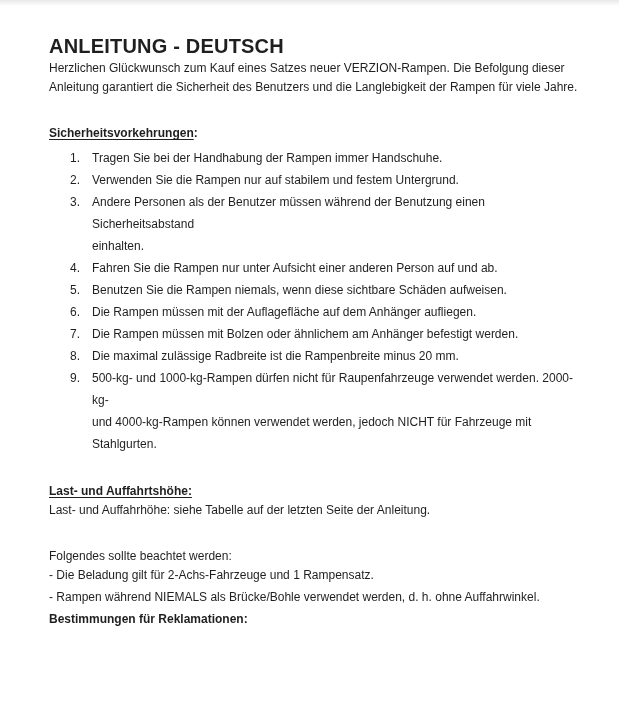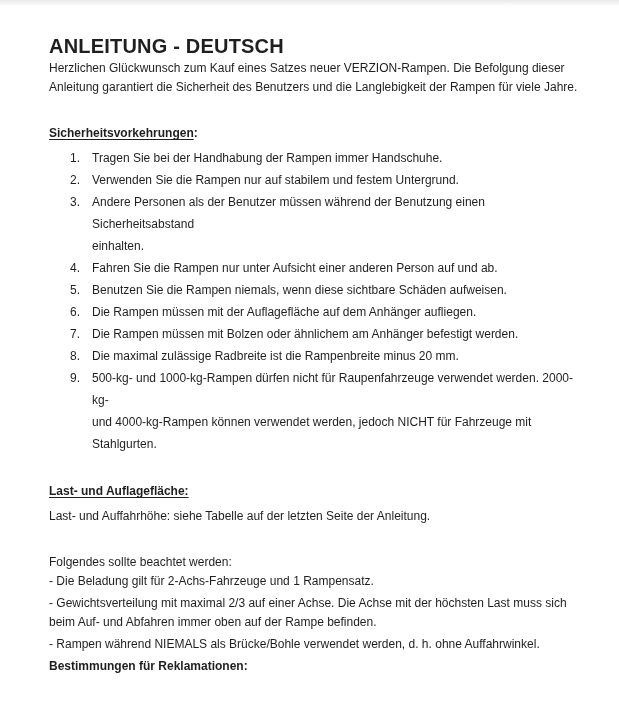--- a/index.html
+++ b/index.html
@@ -60,21 +60,21 @@
     position: absolute;
     left: 21px;
     white-space: normal;
   }
   .lh-heading {
     margin-top: 27px;
     line-height: 19px;
     font-weight: 700;
   }
   .lh-body {
-    margin-top: 6px;
+    margin-top: 0;
     line-height: 19px;
   }
   .notes-intro {
     margin-top: 27px;
     line-height: 19px;
   }
   p.note {
     line-height: 19px;
     margin: 0 0 3px;
     white-space: pre-line;
@@ -107,26 +107,24 @@
 einhalten.</span></li>
     <li><span>Fahren Sie die Rampen nur unter Aufsicht einer anderen Person auf und ab.</span></li>
     <li><span>Benutzen Sie die Rampen niemals, wenn diese sichtbare Schäden aufweisen.</span></li>
     <li><span>Die Rampen müssen mit der Auflagefläche auf dem Anhänger aufliegen.</span></li>
     <li><span>Die Rampen müssen mit Bolzen oder ähnlichem am Anhänger befestigt werden.</span></li>
     <li><span>Die maximal zulässige Radbreite ist die Rampenbreite minus 20 mm.</span></li>
     <li><span>500-kg- und 1000-kg-Rampen </span><span class="b">dürfen nicht</span><span> für Raupenfahrzeuge verwendet werden. 2000-kg-
 und 4000-kg-Rampen können verwendet werden, jedoch NICHT für Fahrzeuge mit Stahlgurten.</span></li>
   </ol>
 
-  <p class="lh-heading"><span class="underlined">Last- und Auflagefläche:</span></p>
+  <p class="lh-heading"><span class="underlined">Last- und Auffahrtshöhe:</span></p>
 
   <p class="lh-body">Last- und Auffahrhöhe: siehe Tabelle auf der letzten Seite der Anleitung.</p>
 
   <p class="notes-intro">Folgendes sollte beachtet werden:</p>
 
   <p class="note"><span>- Die Beladung gilt für 2-Achs-Fahrzeuge und 1 Rampensatz.</span></p>
-  <p class="note"><span>- Gewichtsverteilung mit maximal 2/3 auf einer Achse. Die Achse mit der höchsten Last muss sich
-beim Auf- und Abfahren immer oben auf der Rampe befinden.</span></p>
   <p class="note"><span>- Rampen während </span><span class="b">NIEMALS</span><span> als Brücke/Bohle verwendet werden, d. h. ohne Auffahrwinkel.</span></p>
 
   <p class="claims-heading">Bestimmungen für Reklamationen:</p>
 
 </div>
 
 </body></html>

